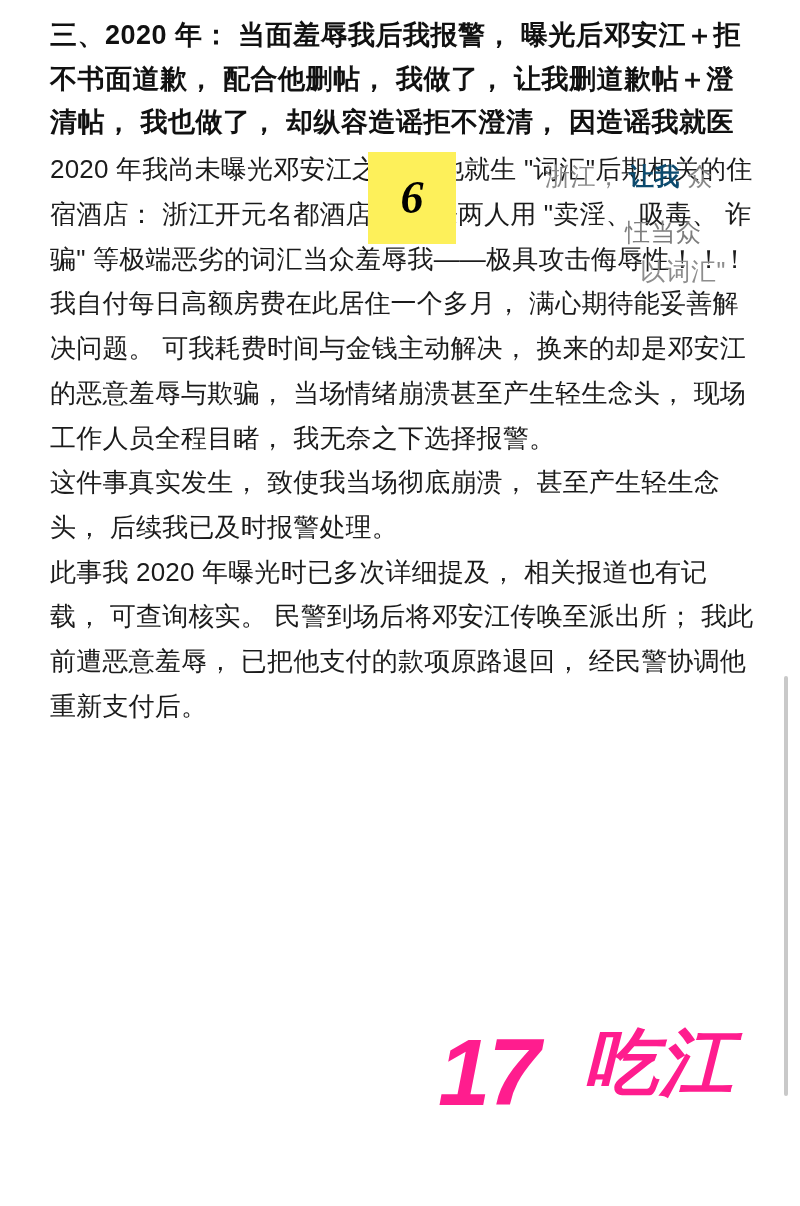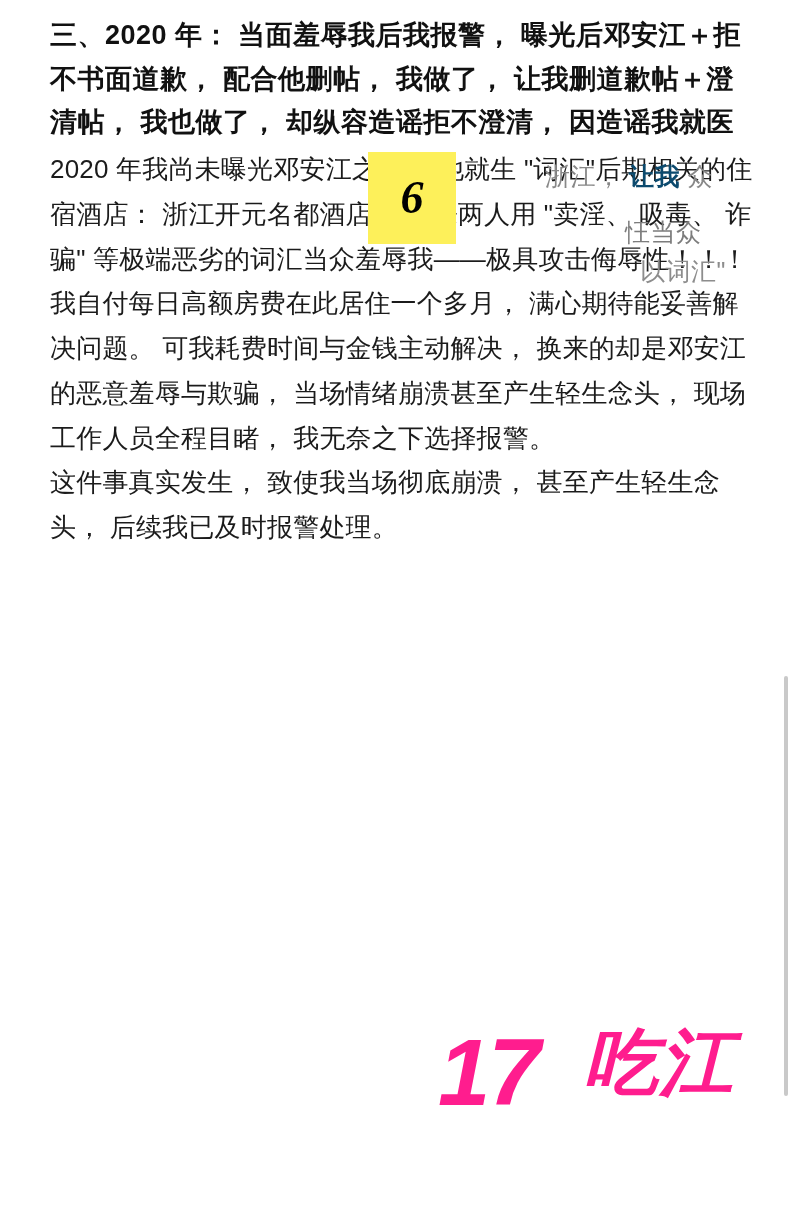--- a/index.html
+++ b/index.html
@@ -149,20 +149,21 @@
 </head>
 <body>
 
 <div id="page">
 
   <div class="doc">
     <p class="heading">三、2020 年： 当面羞辱我后我报警， 曝光后邓安江＋拒不书面道歉， 配合他删帖， 我做了， 让我删道歉帖＋澄清帖， 我也做了， 却纵容造谣拒不澄清， 因造谣我就医</p>
     <p class="para">2020 年我尚未曝光邓安江之前， 他就生 "词汇"后期相关的住宿酒店： 浙江开元名都酒店， 找来两人用 "卖淫、 吸毒、 诈骗" 等极端恶劣的词汇当众羞辱我——极具攻击侮辱性！！！</p>
     <p class="para">我自付每日高额房费在此居住一个多月， 满心期待能妥善解决问题。 可我耗费时间与金钱主动解决， 换来的却是邓安江的恶意羞辱与欺骗， 当场情绪崩溃甚至产生轻生念头， 现场工作人员全程目睹， 我无奈之下选择报警。</p>
     <p class="para">这件事真实发生， 致使我当场彻底崩溃， 甚至产生轻生念头， 后续我已及时报警处理。</p>
+    <p class="para">此事我 2020 年曝光时已多次详细提及， 相关报道也有记载， 可查询核实。 民警到场后将邓安江传唤至派出所； 我此前遭恶意羞辱， 已把他支付的款项原路退回， 经民警协调他重新支付后。</p>
   </div>
 
   <div class="ghost g1">
     <span>浙江，</span>
     <span class="ghost dark" style="position:static;">让我</span>
     <span>众</span>
   </div>
   <div class="ghost g2">忹当众</div>
   <div class="ghost g3">以词汇"</div>
 

